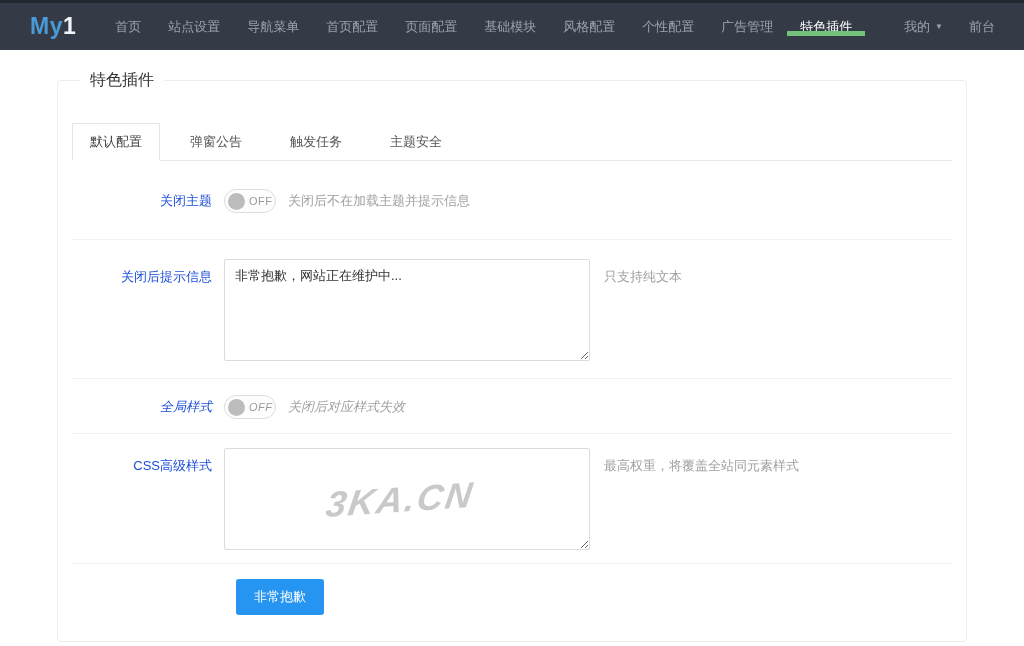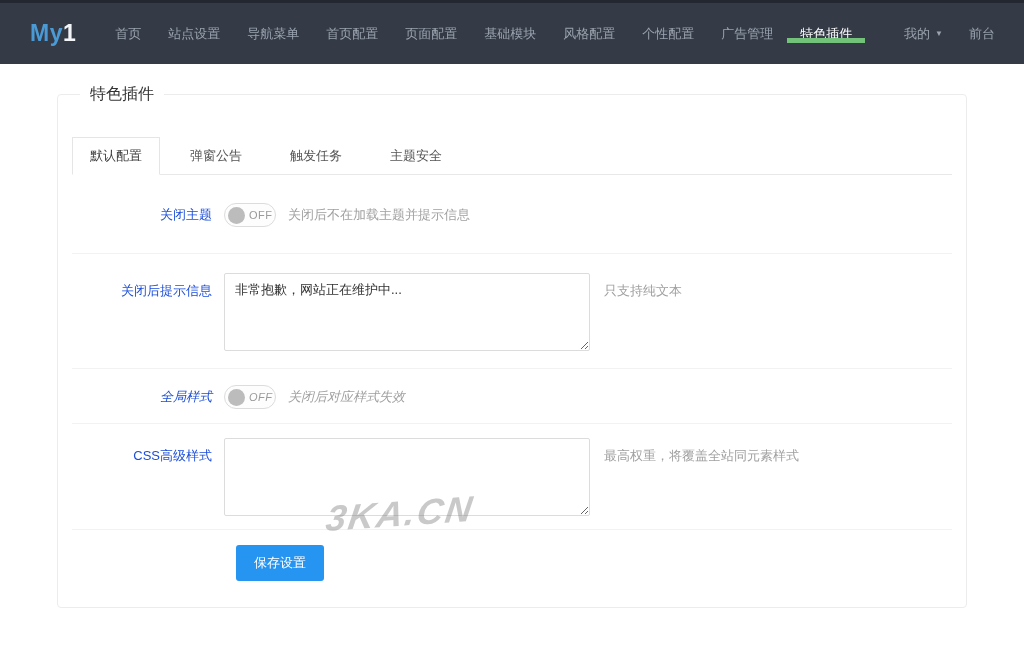--- a/index.html
+++ b/index.html
@@ -1,20 +1,20 @@
 <!DOCTYPE html>
 <html><head>
 <meta charset="utf-8">
 <style>
   * { margin: 0; padding: 0; box-sizing: border-box; }
   html, body { width: 1024px; height: 646px; background: #fff;
     font-family: "Liberation Sans", "DejaVu Sans", sans-serif; overflow: hidden; }
 
   
-  .navbar { height: 64px; background: #343b47; border-top: 3px solid #23272f;
+  .navbar { height: 50px; background: #343b47; border-top: 3px solid #23272f;
     display: flex; align-items: stretch; padding-left: 30px; position: relative; }
   .logo { display: flex; align-items: center; margin-right: 26px;
     font-size: 23px; font-weight: bold; letter-spacing: 0.5px; }
   .logo-part1 { color: #4a9ad6; }
   .logo-part2 { color: #f2f4f7; }
   .nav-items { display: flex; align-items: center; }
   .nav-item { display: flex; align-items: center; padding: 0 13px; margin-right: 1px;
     color: #9aa3af; font-size: 13px; cursor: pointer; position: relative; }
   .nav-item.active { color: #ffffff; }
   .nav-item.active::after { content: ""; position: absolute; left: 0; right: 0;
@@ -59,21 +59,21 @@
     background: #fdfdfd; display: flex; align-items: center; cursor: pointer;
     margin-right: 12px; flex-shrink: 0; }
   .toggle-knob { width: 17px; height: 17px; border-radius: 50%; background: #bcbcbc;
     margin-left: 3px; }
   .toggle-text { font-size: 11px; color: #9a9a9a; margin-left: 4px;
     letter-spacing: 0.5px; }
 
   .hint { font-size: 13px; color: #a0a0a0; line-height: 24px; }
   .textarea-hint { margin-left: 14px; padding-top: 6px; }
 
-  textarea.form-textarea { width: 366px; height: 78px; border: 1px solid #dcdcdc;
+  textarea.form-textarea { width: 366px; height: 102px; border: 1px solid #dcdcdc;
     border-radius: 2px; padding: 7px 10px; font-size: 13px; color: #333;
     font-family: "Liberation Sans", "DejaVu Sans", sans-serif;
     resize: vertical; outline: none; }
 
   
   .save-button { background: #2695f2; color: #fff; border: none; border-radius: 3px;
     font-size: 13px; padding: 9px 18px; cursor: pointer; margin-left: 164px;
     font-family: "Liberation Sans", "DejaVu Sans", sans-serif; }
 
   
@@ -159,21 +159,21 @@
 
       <div class="form-row row-textarea-2">
         <div class="form-label">CSS高级样式</div>
         <div class="form-control-area">
           <textarea class="form-textarea" style=""></textarea>
           <div class="hint textarea-hint">最高权重，将覆盖全站同元素样式</div>
         </div>
       </div>
 
       <div class="form-row row-save">
-        <button class="save-button">保存设置</button>
+        <button class="save-button">非常抱歉</button>
       </div>
 
       <div class="watermark">3KA.CN</div>
     </div>
   </fieldset>
 </div>
 
 <div class="footer">
   
 </div>

